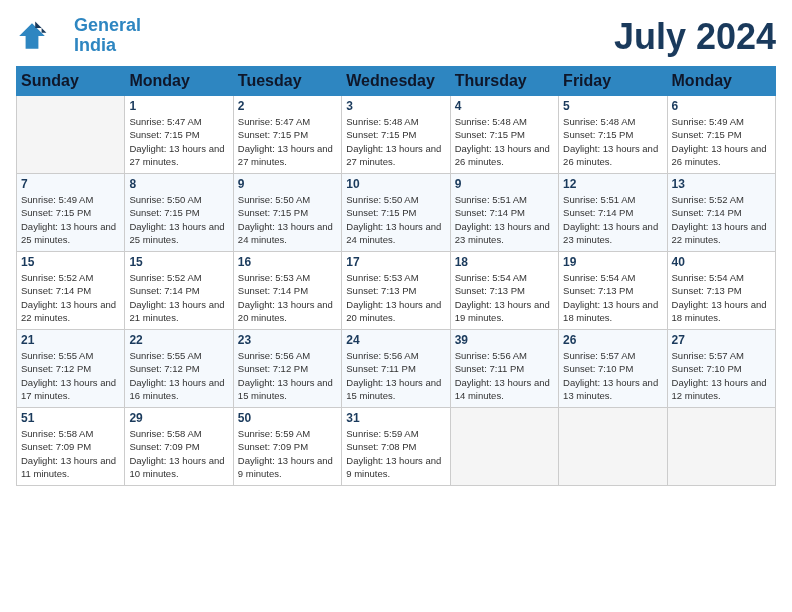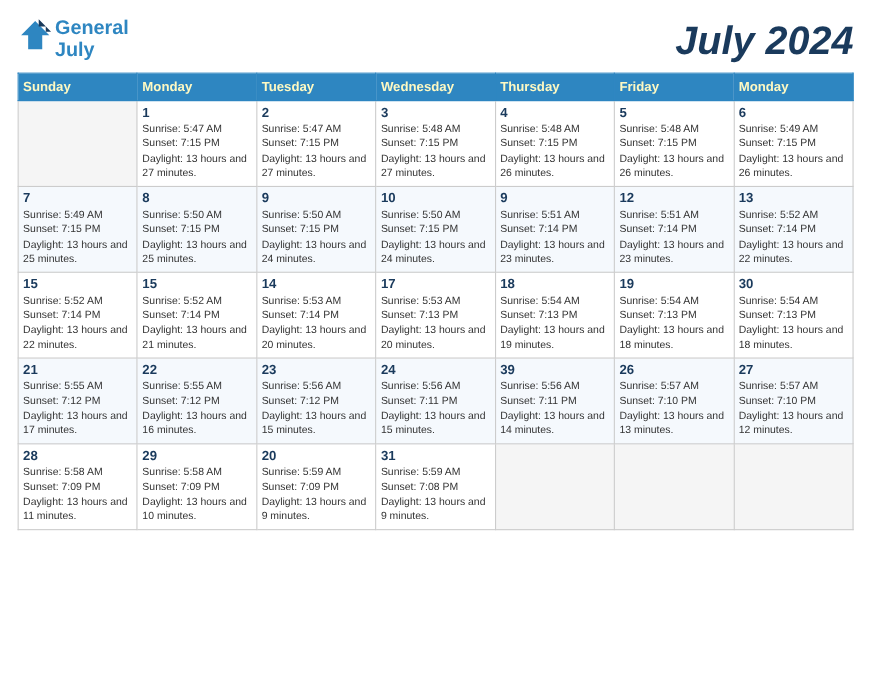--- a/index.html
+++ b/index.html
@@ -11,58 +11,58 @@
       padding: 16px;
     }
     .header {
       display: flex;
       justify-content: space-between;
       align-items: flex-start;
       margin-bottom: 8px;
     }
     .logo {
       display: flex;
-      align-items: flex-start;
+      align-items: center;
+      gap: 24px;
     }
     .logo-text {
       font-size: 18px;
       font-weight: bold;
       color: #1a3a5c;
       line-height: 1.1;
     }
     .logo-text span {
       color: #2e86c1;
     }
     .logo-icon {
       width: 32px;
       height: 32px;
       margin-right: 2px;
     }
     .title-block {
       text-align: right;
-      font-style: italic;
     }
     .month-title {
       font-size: 36px;
       font-weight: bold;
       color: #1a3a5c;
     }
     .location-title {
       font-size: 16px;
       color: #333;
     }
     table {
       width: 100%;
       border-collapse: collapse;
       table-layout: fixed;
     }
     th {
       background-color: #2e86c1;
-      color: #fef9c3;
-      font-size: 12px;
+      color: #0f172a;
+      font-size: 16px;
       font-weight: bold;
       padding: 5px 4px;
       text-align: left;
       border: 1px solid #2e86c1;
     }
     td {
       border: 1px solid #ccc;
       vertical-align: top;
       padding: 3px 4px;
       font-size: 10px;
@@ -98,21 +98,21 @@
 <body>
 
 <div class="header">
   <div class="logo">
     <svg class="logo-icon" viewBox="0 0 40 40">
       <polygon points="20,4 36,20 28,20 28,36 12,36 12,20 4,20" fill="#2e86c1"></polygon>
       <polygon points="24,2 38,16 32,16 32,10 24,10" fill="#1a3a5c"></polygon>
     </svg>
     <div class="logo-text">
       <span>General</span><br>
-      <span style="color:#2e86c1;">July</span>
+      <span style="color:#2e86c1;">India</span>
     </div>
   </div>
   <div class="title-block">
     <div class="month-title">July 2024</div>
   </div>
 </div>
 
 <table>
   <thead>
     <tr>
@@ -186,37 +186,37 @@
       <tr>
         <td>
           <span class="day-number">15</span>
           <div class="day-info">Sunrise: 5:52 AM<br>Sunset: 7:14 PM<br>Daylight: 13 hours and 22 minutes.</div>
         </td>
         <td>
           <span class="day-number">15</span>
           <div class="day-info">Sunrise: 5:52 AM<br>Sunset: 7:14 PM<br>Daylight: 13 hours and 21 minutes.</div>
         </td>
         <td>
-          <span class="day-number">14</span>
+          <span class="day-number">16</span>
           <div class="day-info">Sunrise: 5:53 AM<br>Sunset: 7:14 PM<br>Daylight: 13 hours and 20 minutes.</div>
         </td>
         <td>
           <span class="day-number">17</span>
           <div class="day-info">Sunrise: 5:53 AM<br>Sunset: 7:13 PM<br>Daylight: 13 hours and 20 minutes.</div>
         </td>
         <td>
           <span class="day-number">18</span>
           <div class="day-info">Sunrise: 5:54 AM<br>Sunset: 7:13 PM<br>Daylight: 13 hours and 19 minutes.</div>
         </td>
         <td>
           <span class="day-number">19</span>
           <div class="day-info">Sunrise: 5:54 AM<br>Sunset: 7:13 PM<br>Daylight: 13 hours and 18 minutes.</div>
         </td>
         <td>
-          <span class="day-number">30</span>
+          <span class="day-number">40</span>
           <div class="day-info">Sunrise: 5:54 AM<br>Sunset: 7:13 PM<br>Daylight: 13 hours and 18 minutes.</div>
         </td>
       </tr>
       <tr>
         <td>
           <span class="day-number">21</span>
           <div class="day-info">Sunrise: 5:55 AM<br>Sunset: 7:12 PM<br>Daylight: 13 hours and 17 minutes.</div>
         </td>
         <td>
           <span class="day-number">22</span>
@@ -238,29 +238,29 @@
           <span class="day-number">26</span>
           <div class="day-info">Sunrise: 5:57 AM<br>Sunset: 7:10 PM<br>Daylight: 13 hours and 13 minutes.</div>
         </td>
         <td>
           <span class="day-number">27</span>
           <div class="day-info">Sunrise: 5:57 AM<br>Sunset: 7:10 PM<br>Daylight: 13 hours and 12 minutes.</div>
         </td>
       </tr>
       <tr>
         <td>
-          <span class="day-number">28</span>
+          <span class="day-number">51</span>
           <div class="day-info">Sunrise: 5:58 AM<br>Sunset: 7:09 PM<br>Daylight: 13 hours and 11 minutes.</div>
         </td>
         <td>
           <span class="day-number">29</span>
           <div class="day-info">Sunrise: 5:58 AM<br>Sunset: 7:09 PM<br>Daylight: 13 hours and 10 minutes.</div>
         </td>
         <td>
-          <span class="day-number">20</span>
+          <span class="day-number">50</span>
           <div class="day-info">Sunrise: 5:59 AM<br>Sunset: 7:09 PM<br>Daylight: 13 hours and 9 minutes.</div>
         </td>
         <td>
           <span class="day-number">31</span>
           <div class="day-info">Sunrise: 5:59 AM<br>Sunset: 7:08 PM<br>Daylight: 13 hours and 9 minutes.</div>
         </td>
         <td class="empty"></td>
         <td class="empty"></td>
         <td class="empty"></td>
       </tr>

